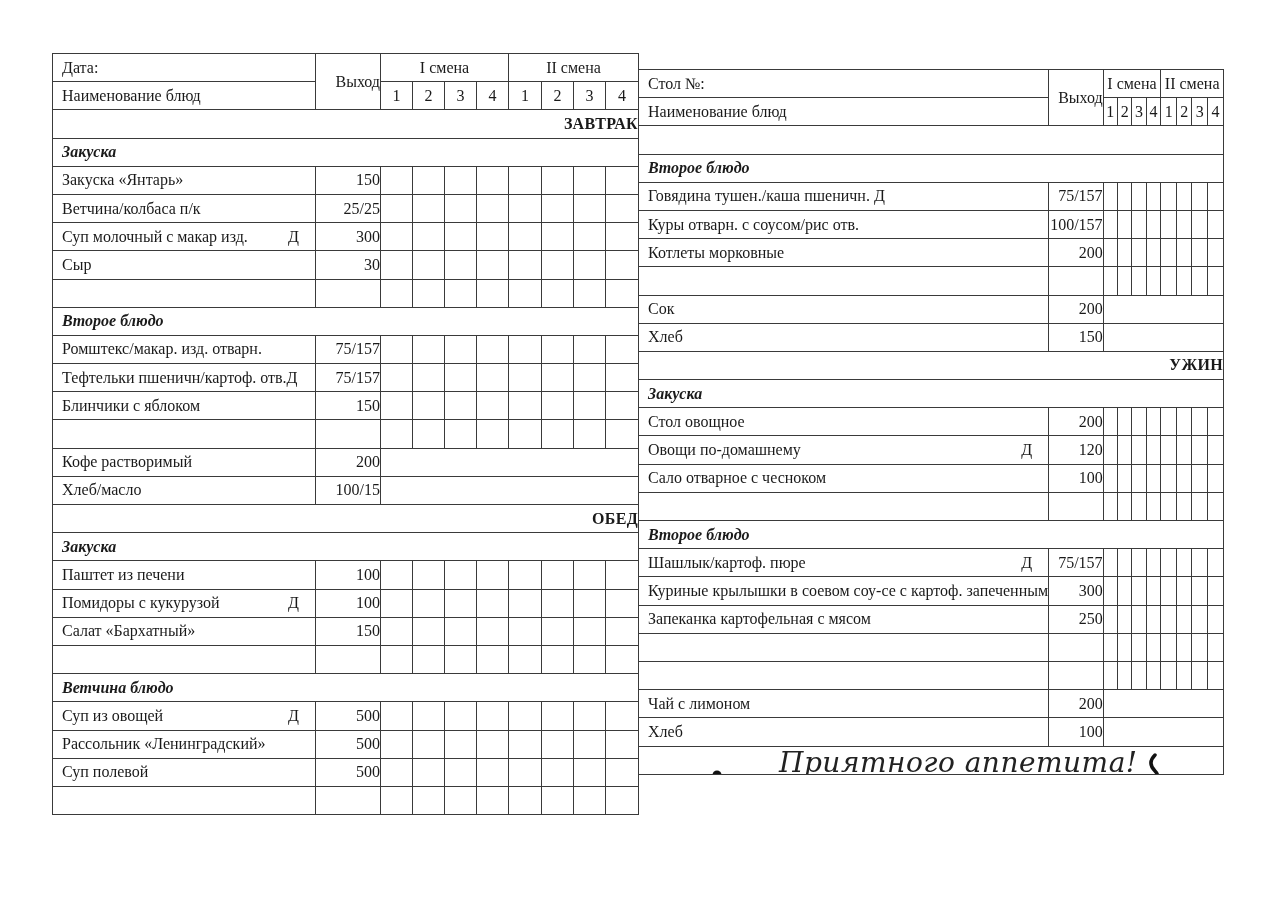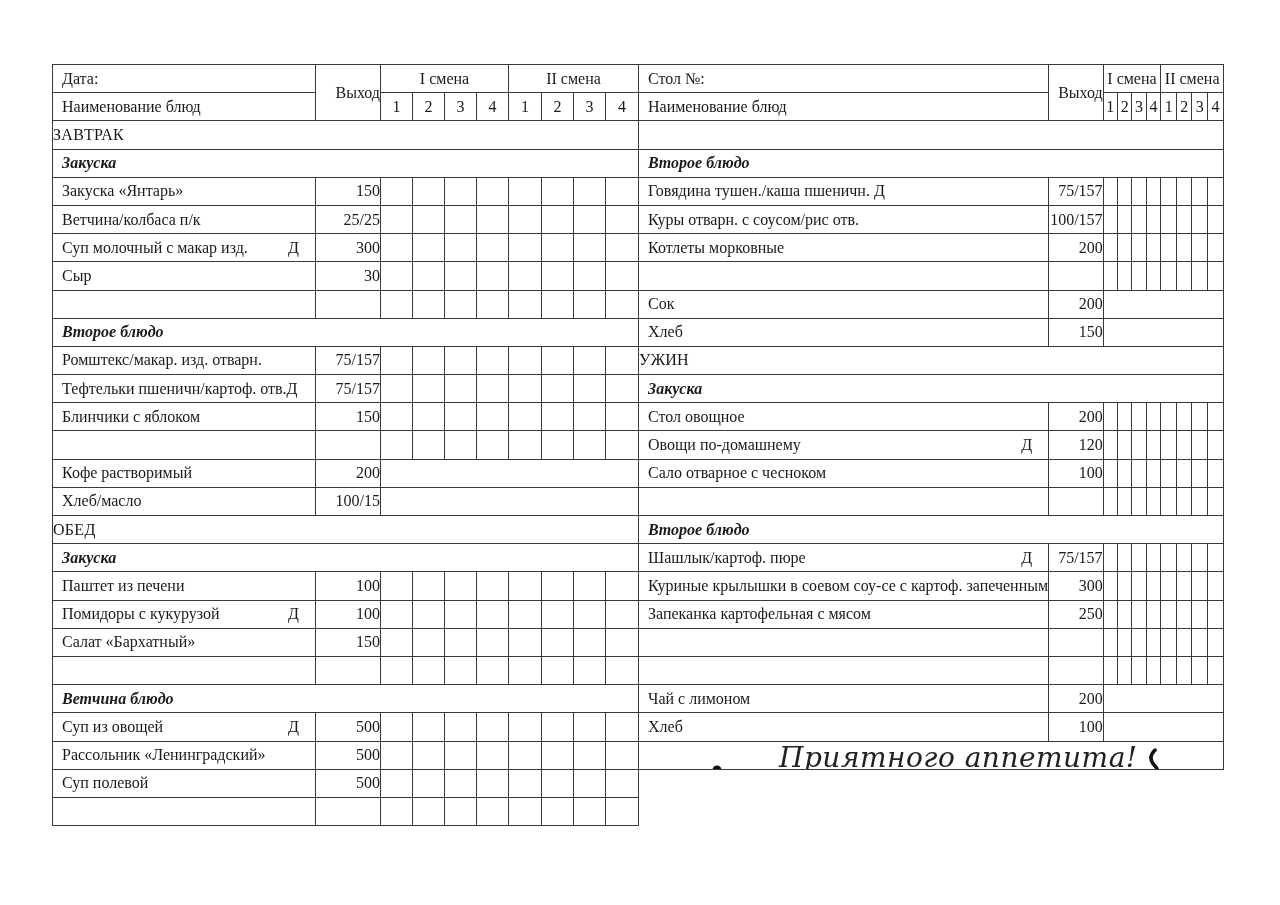--- a/index.html
+++ b/index.html
@@ -1,28 +1,28 @@
 <!DOCTYPE html>
 <html><head>
 <meta charset="utf-8">
 <style>
   html, body { margin:0; padding:0; background:#ffffff; }
   body { width:1280px; height:905px; position:relative; overflow:hidden;
          font-family:"Liberation Serif","DejaVu Serif",serif; color:#1a1a1a; }
   .sheet { position:absolute; left:52px; top:52px; width:1172px; height:790px; }
-  table.menu { position:absolute; top:12px; border-collapse:collapse; table-layout:fixed; }
+  table.menu { position:absolute; top:1px; border-collapse:collapse; table-layout:fixed; }
   table.menu.left { left:0; }
-  table.menu.right { left:586px; }
+  table.menu.right { left:586px;margin-top:16px; }
   table.menu td { border:1px solid #3a3a3a; height:28.2px; padding:0; font-size:16px;
                   line-height:16px; overflow:hidden; white-space:nowrap; box-sizing:border-box; }
   td.name { padding-left:9px !important; text-align:left; }
   td.out { text-align:right; }
   td.num { text-align:center; font-size:15px; }
   td.shift-h { text-align:center; font-size:16px; }
-  td.meal { text-align:left; font-weight:normal; font-size:16px; letter-spacing:0.3px; }
+  td.meal { text-align:right; font-weight:bold; font-size:16px; letter-spacing:0.3px; }
   td.cat { font-weight:bold; font-style:italic; padding-left:9px !important; }
   .dmark { float:right; margin-right:16px; }
   .two-line { font-size:14.5px; line-height:12px; white-space:normal; padding-top:1px; }
   td.footer-cell { position:relative; height:87px; }
   .footer-box { position:absolute; inset:0; }
   .cloche { position:absolute; left:30px; top:22px; }
   .cup { position:absolute; left:478px; top:6px; }
   .appetite { position:absolute; left:140px; top:8px; width:320px; text-align:center;
               font-family:"DejaVu Serif",serif; font-style:italic; font-size:28px;
               letter-spacing:0.5px; color:#222; font-weight:normal; }

